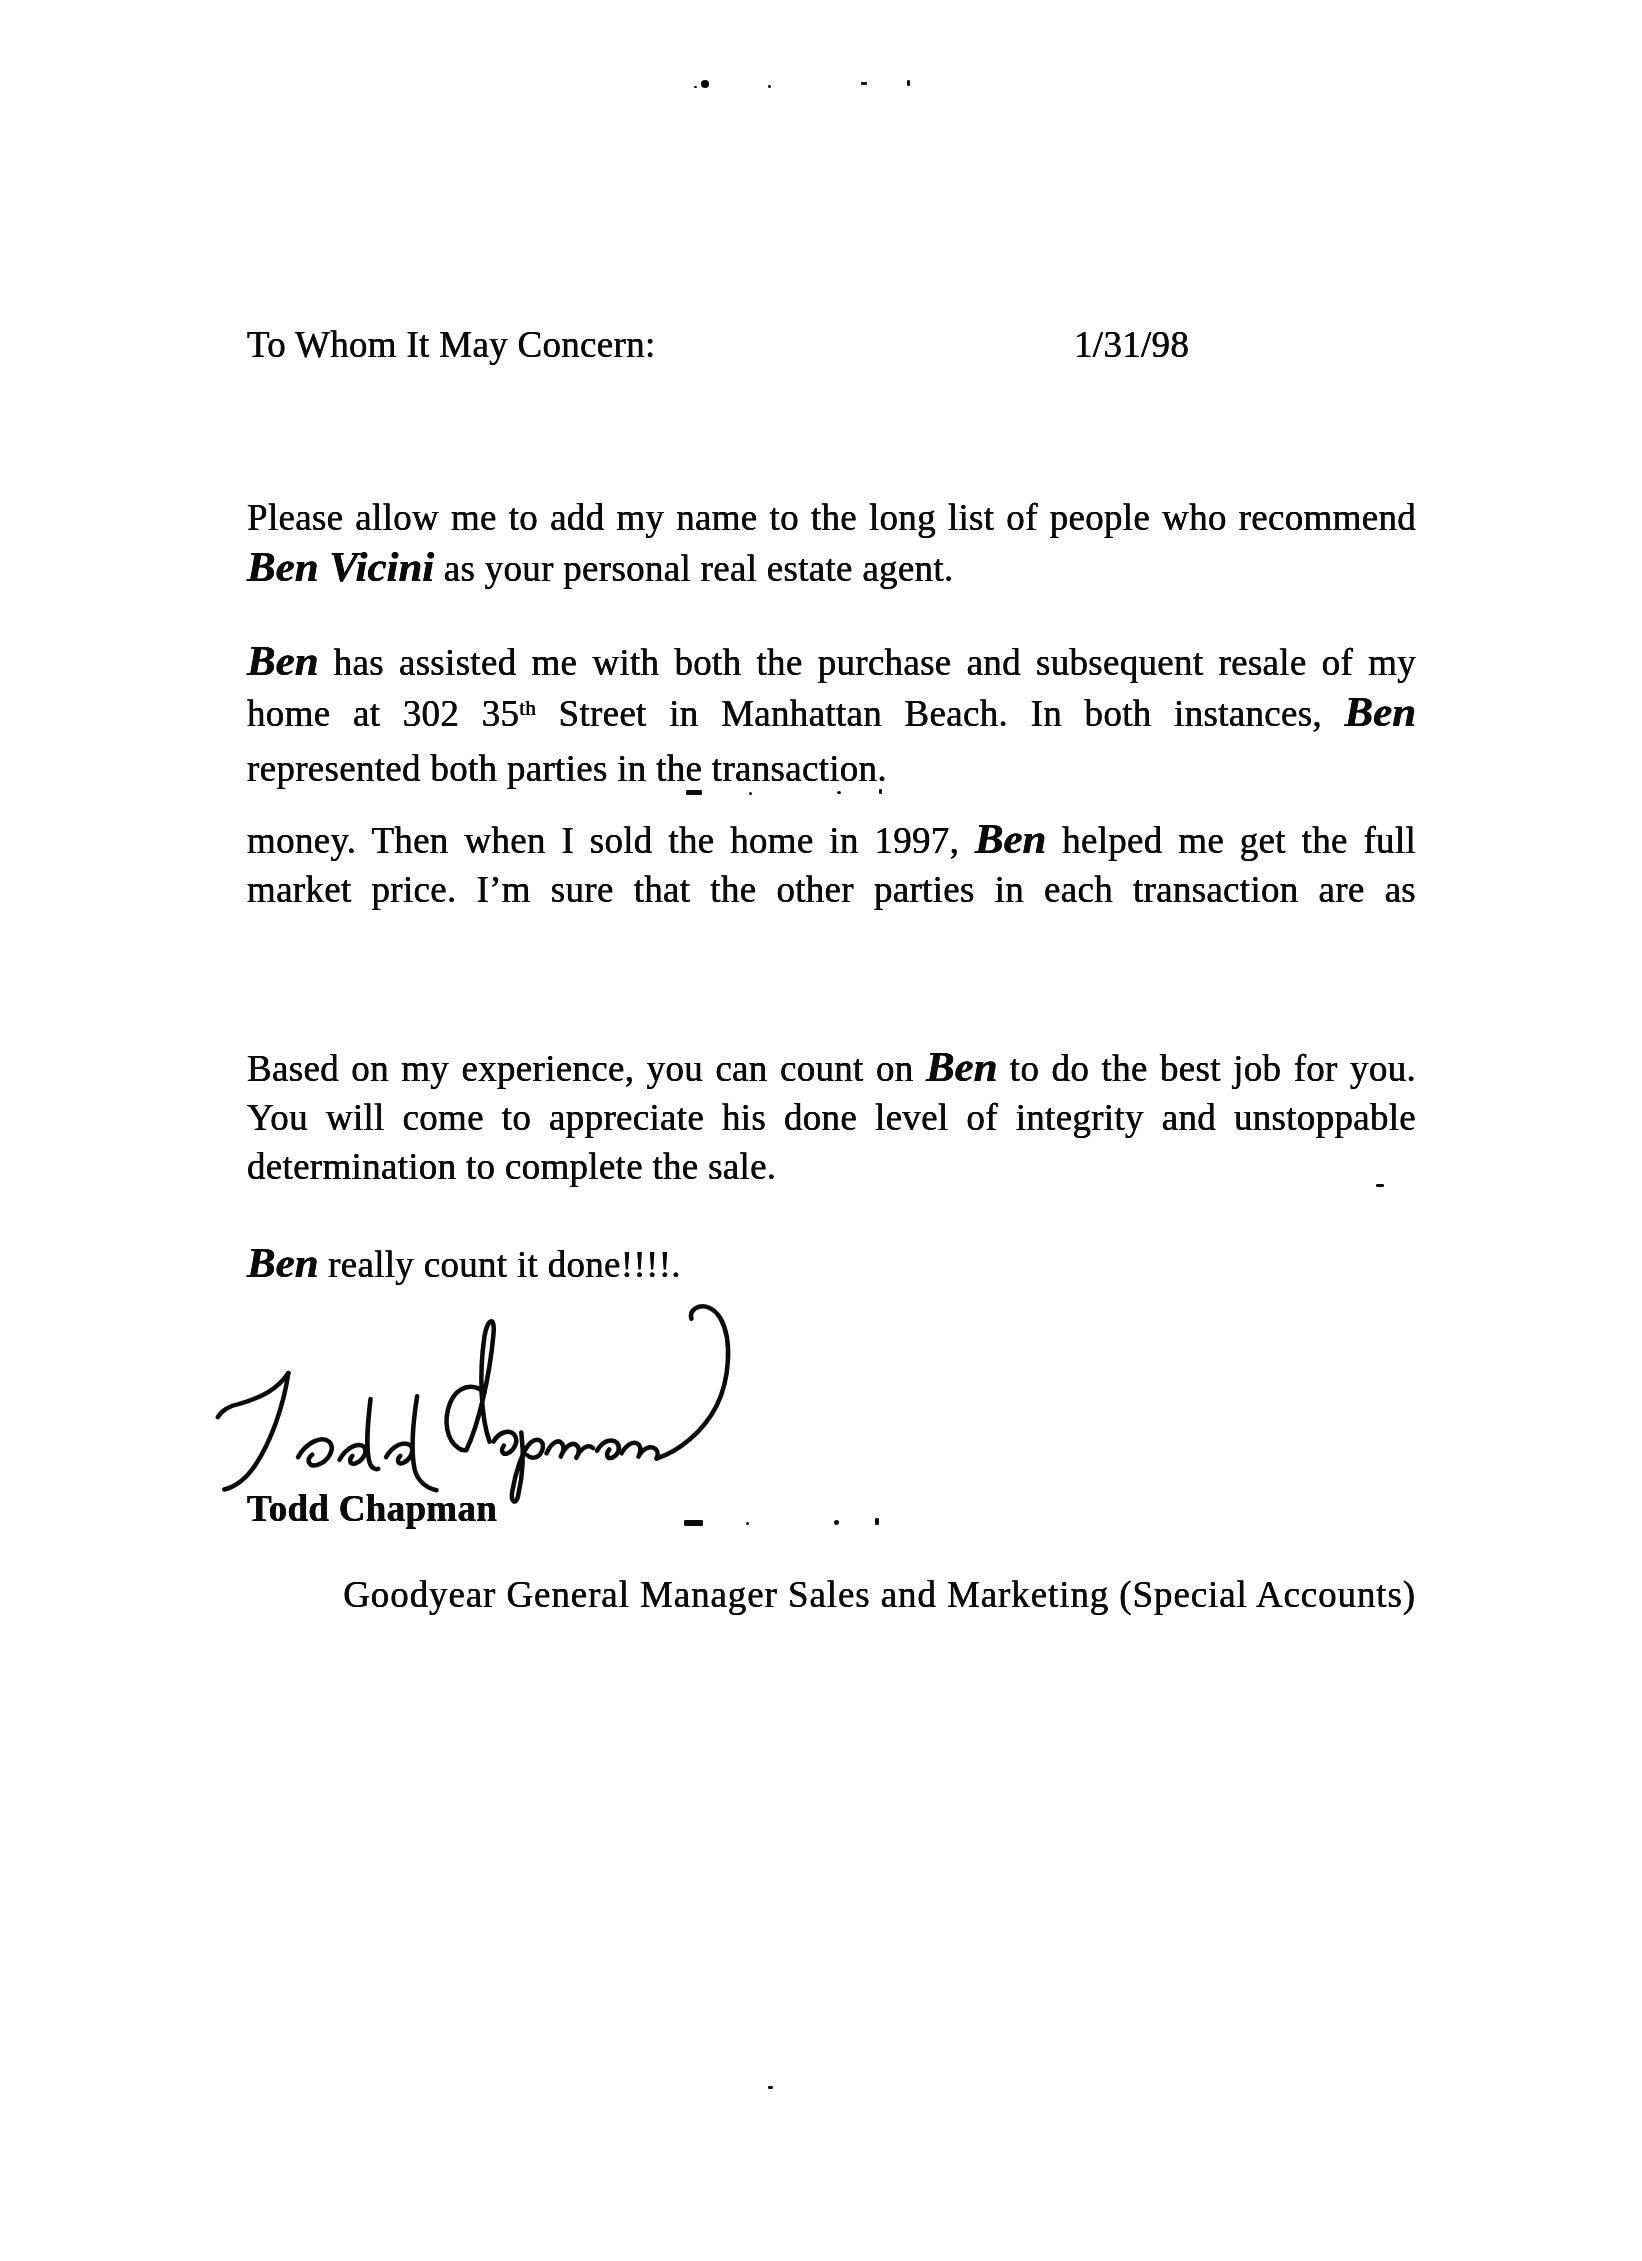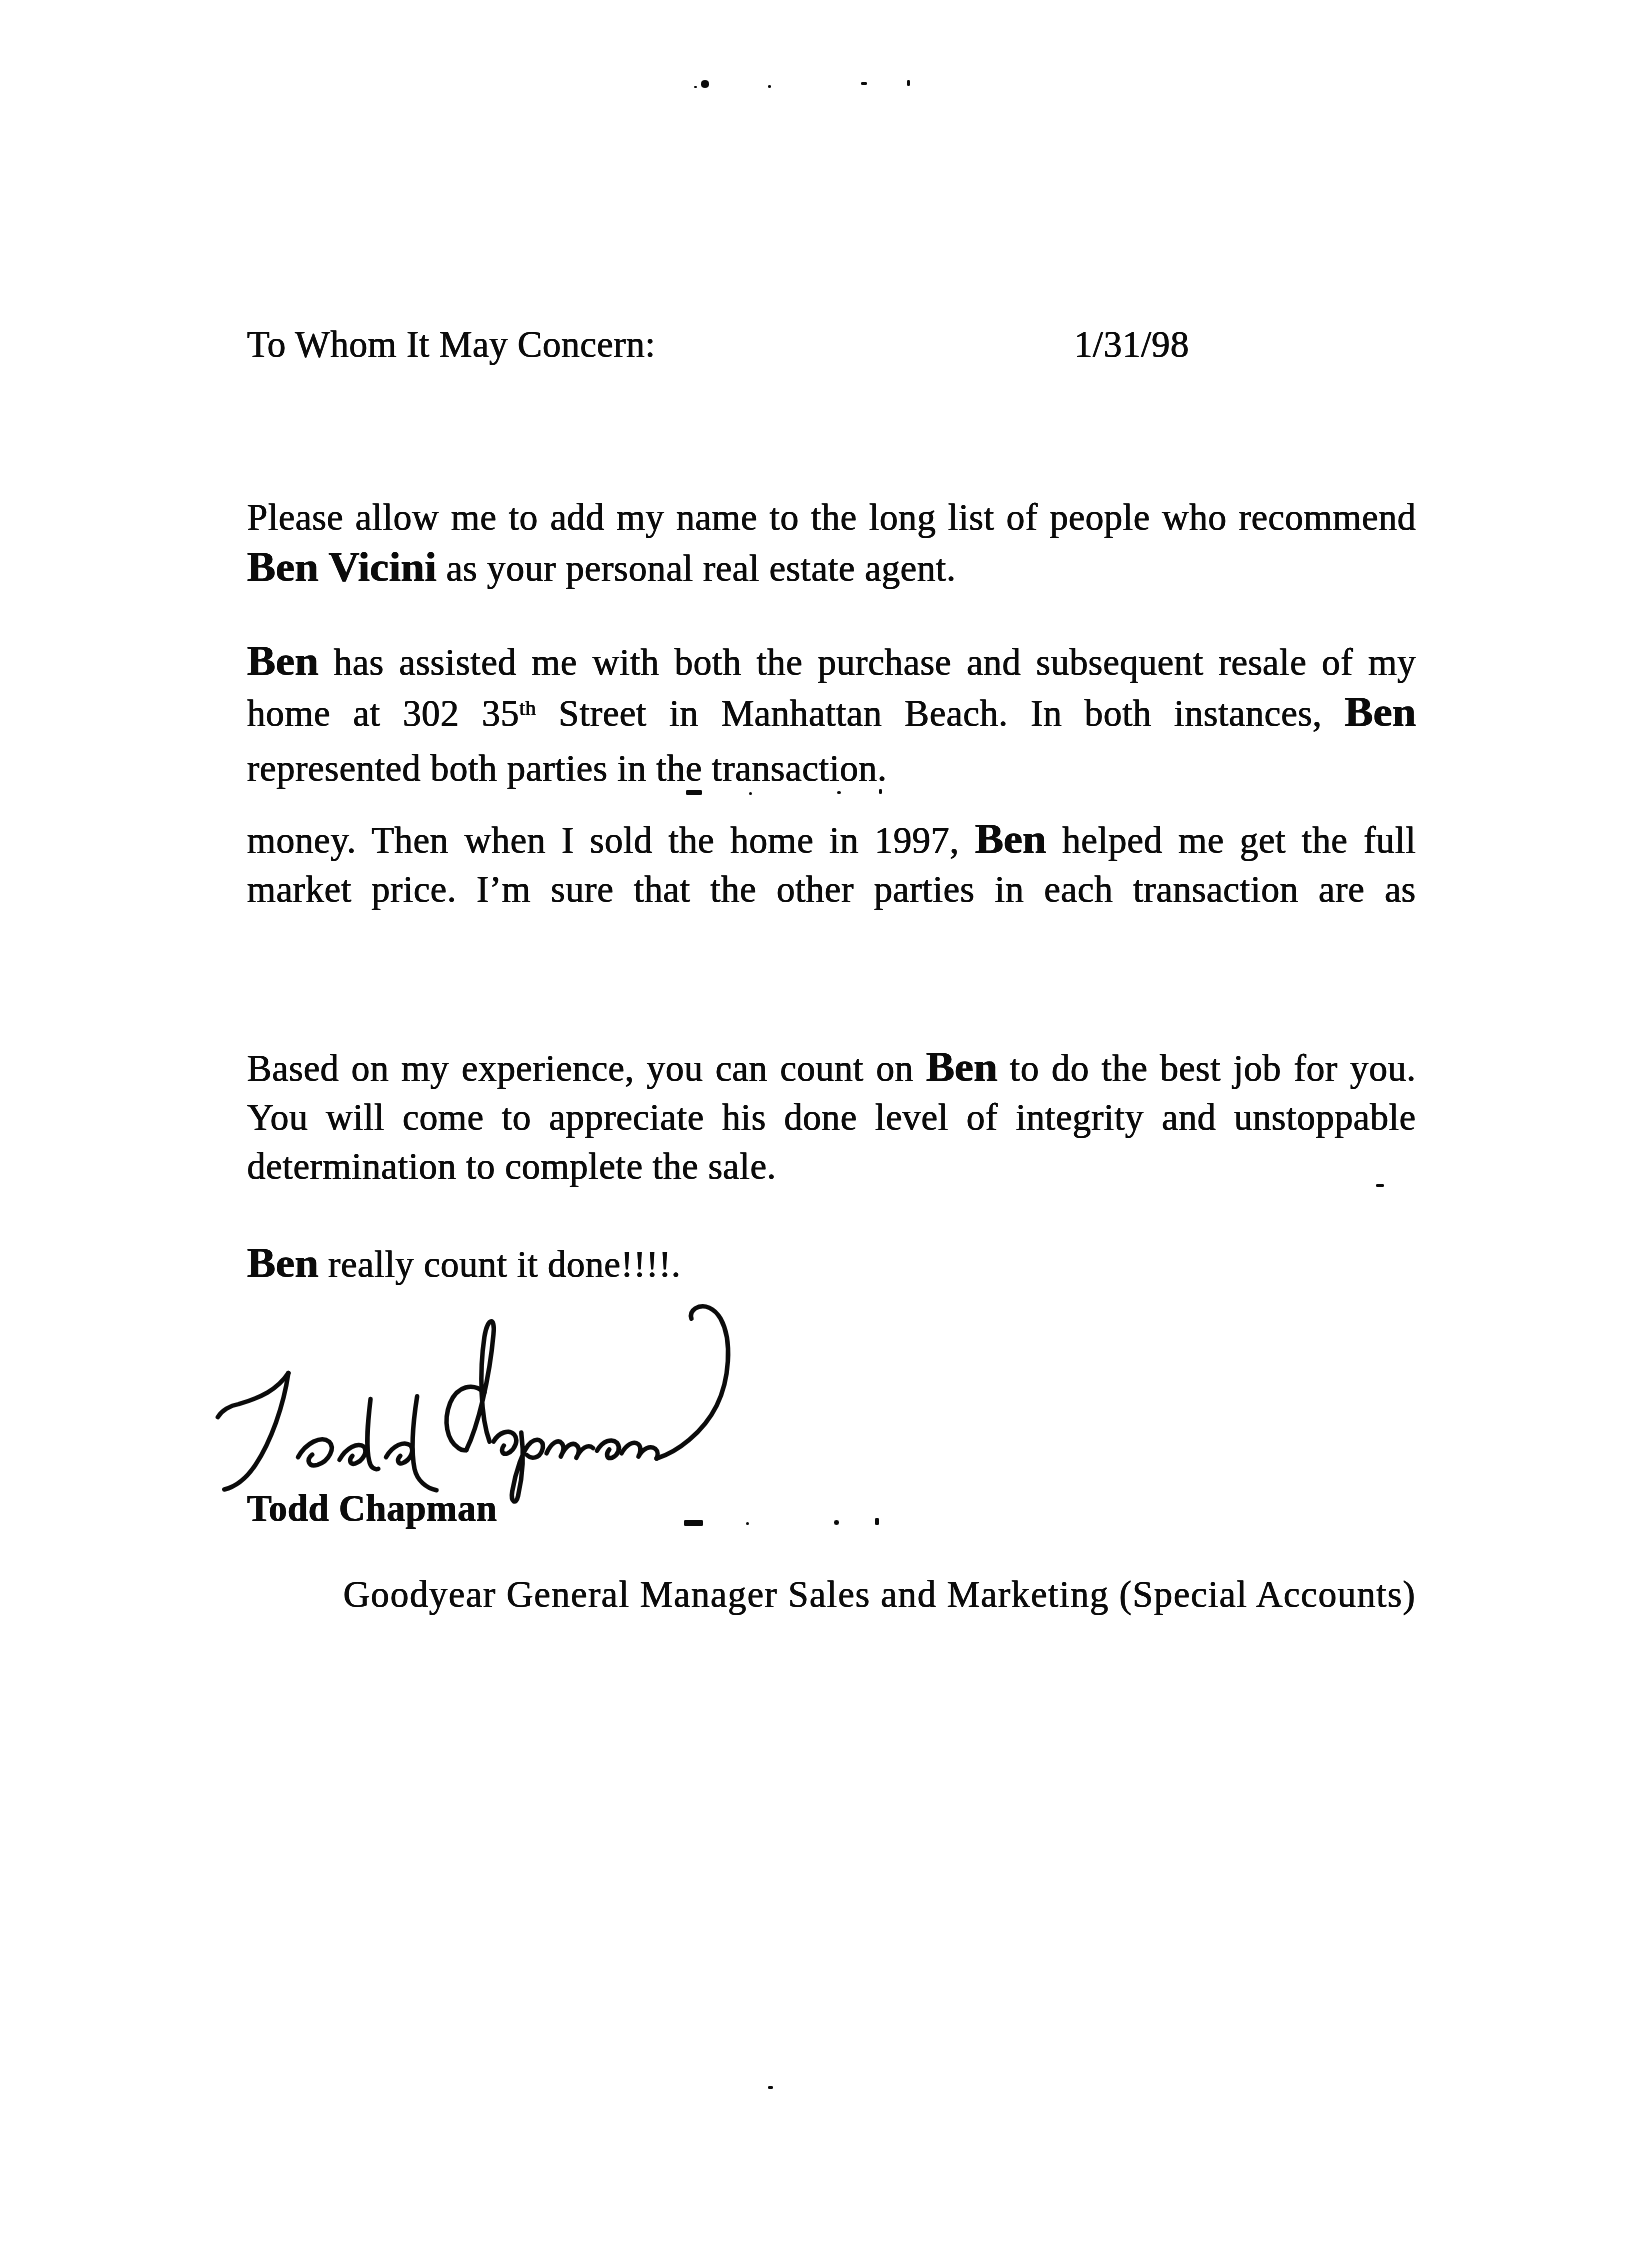--- a/index.html
+++ b/index.html
@@ -18,21 +18,21 @@
     left: 247px;
     width: 1169px;
     font-size: 37px;
     line-height: 49px;
     letter-spacing: 0.3px;
   }
   .hdr-row { top: 320px; }
   .date-abs { position: absolute; left: 791px; top: 0; margin-left: 36px; }
   .line { white-space: nowrap; }
   .line.just { text-align: justify; text-align-last: justify; white-space: normal; }
-  .ben { font-weight: 700; font-size: 1.16em; letter-spacing: 0; }
+  .ben { font-weight: 700; font-style: italic; font-size: 1.16em; letter-spacing: 0; }
   .sup { font-size: 0.58em; position: relative; top: -0.5em; letter-spacing: 0; }
   .typed-name { top: 1484px; font-weight: bold; }
   .typed-title { top: 1570px; letter-spacing: 0.9px; text-align: right; }
   .sig-svg { position: absolute; left: 201px; top: 1294px; }
   .artifact { position: absolute; background: #0b0b0b; }
 </style>
 </head>
 <body>
 
 <div class="page">

